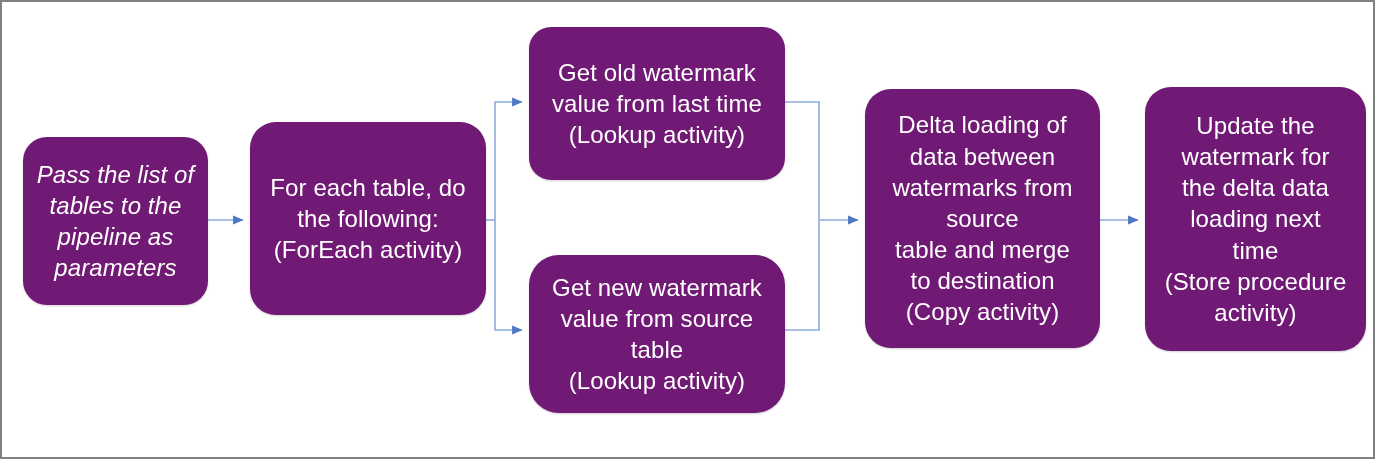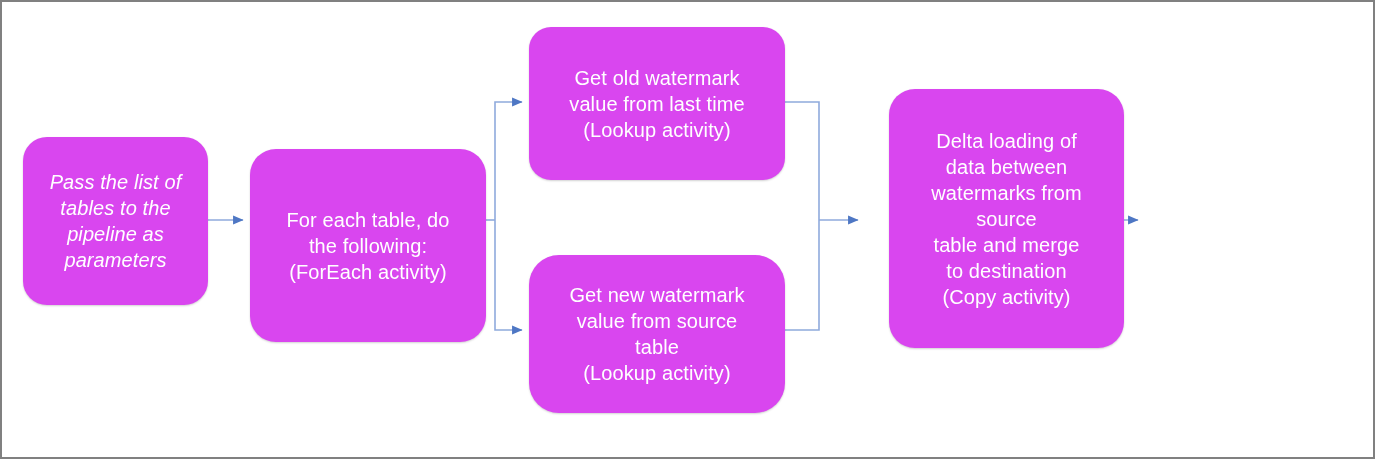--- a/index.html
+++ b/index.html
@@ -26,42 +26,42 @@
     position: absolute;
     left: 0;
     top: 0;
     width: 1375px;
     height: 459px;
   }
 
   .node {
     position: absolute;
     box-sizing: border-box;
-    background: #d946ef;
+    background: #701a75;
     color: #ffffff;
     border-radius: 22px;
     display: flex;
     align-items: center;
     justify-content: center;
     text-align: center;
     line-height: 1.30;
-    font-size: 20px;
+    font-size: 24px;
     font-family: "Liberation Sans", sans-serif;
     padding: 4px 10px;
     white-space: pre-line;
     box-shadow: 0 1px 2px rgba(0,0,0,0.18);
     letter-spacing: 0.1px;
   }
 
   
   #node-pass-tables    { left: 21px;   top: 135px; width: 185px; height: 168px; border-radius: 24px; font-style: italic; }
-  #node-for-each       { left: 248px;  top: 120px; width: 236px; height: 193px; border-radius: 26px; margin-top: 27px; }
+  #node-for-each       { left: 248px;  top: 120px; width: 236px; height: 193px; border-radius: 26px; }
   #node-old-watermark  { left: 527px;  top: 25px;  width: 256px; height: 153px; border-radius: 22px; }
   #node-new-watermark  { left: 527px;  top: 253px; width: 256px; height: 158px; border-radius: 30px; }
-  #node-delta-loading  { left: 863px;  top: 87px;  width: 235px; height: 259px; border-radius: 26px; margin-left: 24px; }
+  #node-delta-loading  { left: 863px;  top: 87px;  width: 235px; height: 259px; border-radius: 26px; }
   #node-update-wm      { left: 1143px; top: 85px;  width: 221px; height: 264px; border-radius: 26px; }
 
   
   #connectors {
     position: absolute;
     left: 0;
     top: 0;
     width: 1375px;
     height: 459px;
     pointer-events: none;
@@ -120,15 +120,22 @@
 (Lookup activity)</div>
 
     <div class="node" id="node-delta-loading">Delta loading of
 data between
 watermarks from
 source
 table and merge
 to destination
 (Copy activity)</div>
 
+    <div class="node" id="node-update-wm">Update the
+watermark for
+the delta data
+loading next
+time
+(Store procedure
+activity)</div>
 
   </div>
 </div>
 
 </body></html>

